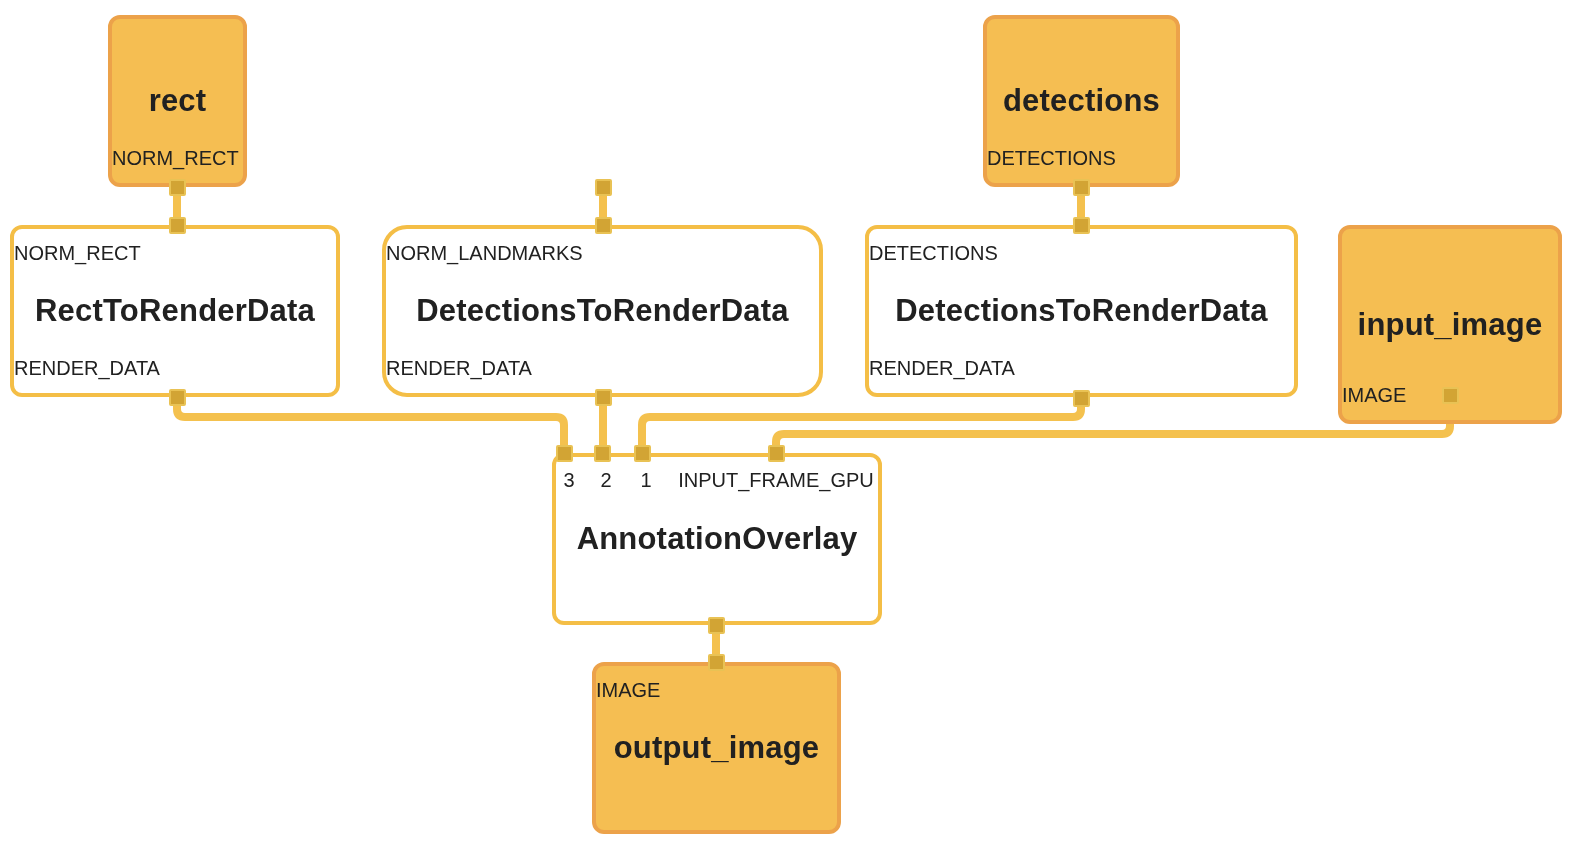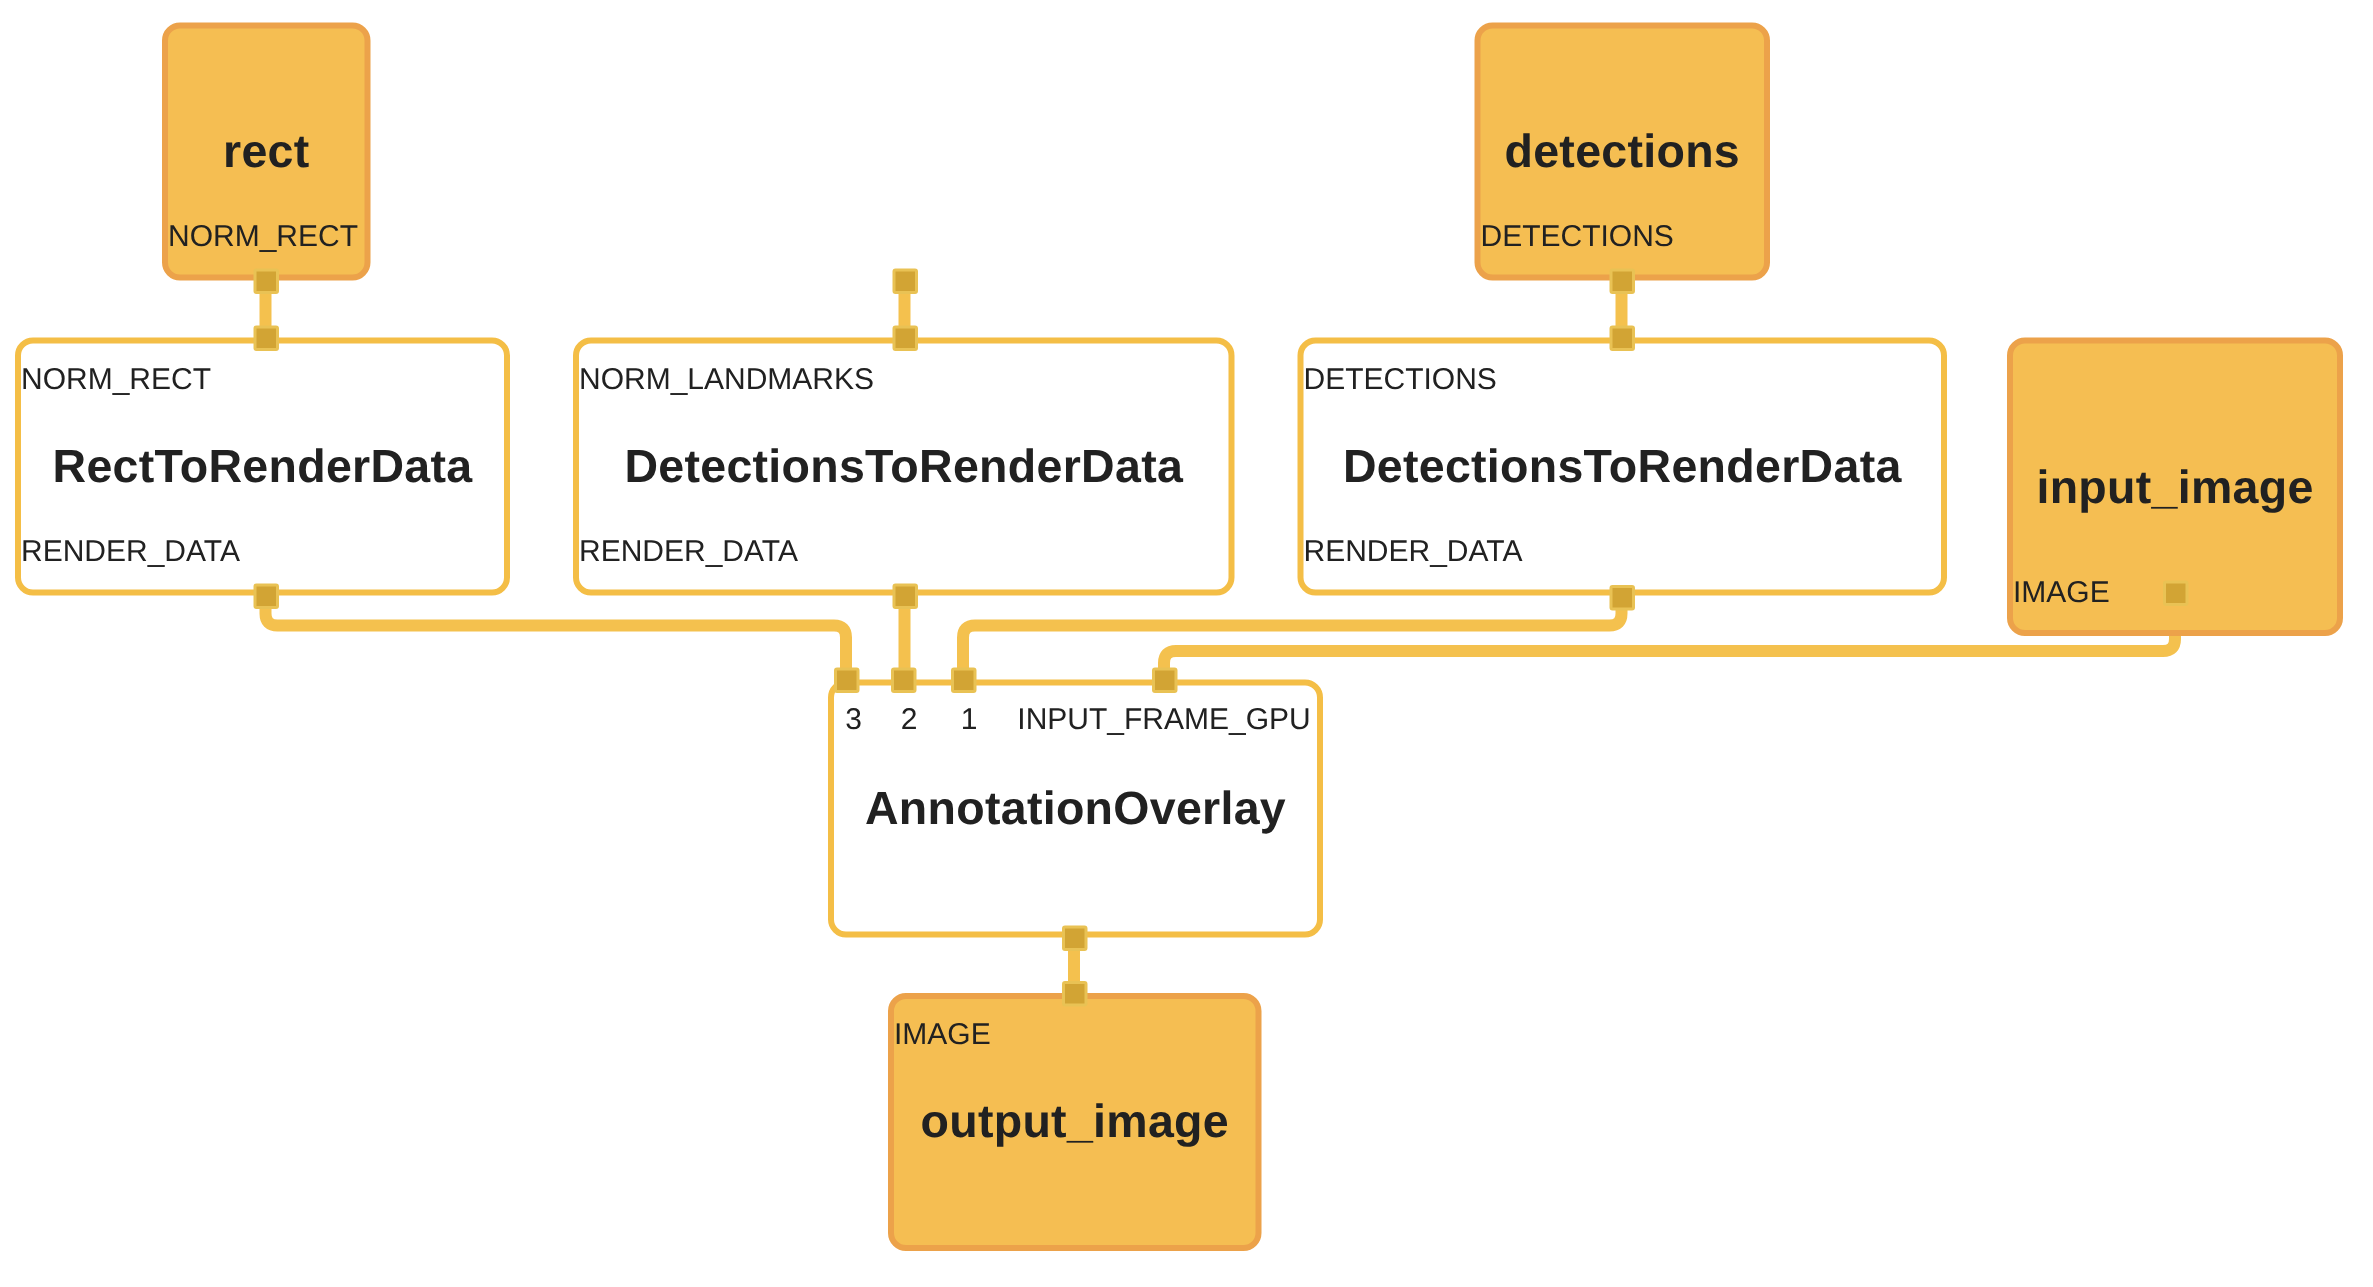--- a/index.html
+++ b/index.html
@@ -114,21 +114,21 @@
     <div class="title">detections</div>
     <div class="stream-label bottom">DETECTIONS</div>
   </div>
 
   <div class="calc" style="left:10px; top:225px; width:330px; height:172px;">
     <div class="stream-label top">NORM_RECT</div>
     <div class="title">RectToRenderData</div>
     <div class="stream-label bottom">RENDER_DATA</div>
   </div>
 
-  <div class="calc" style="left:382px; top:225px; width:441px; height:172px;">
+  <div class="calc" style="left:382px; top:225px; width:441px; height:172px;border-radius:25px;">
     <div class="stream-label top">NORM_LANDMARKS</div>
     <div class="title">DetectionsToRenderData</div>
     <div class="stream-label bottom">RENDER_DATA</div>
   </div>
 
   <div class="calc" style="left:865px; top:225px; width:433px; height:172px;">
     <div class="stream-label top">DETECTIONS</div>
     <div class="title">DetectionsToRenderData</div>
     <div class="stream-label bottom">RENDER_DATA</div>
   </div>

